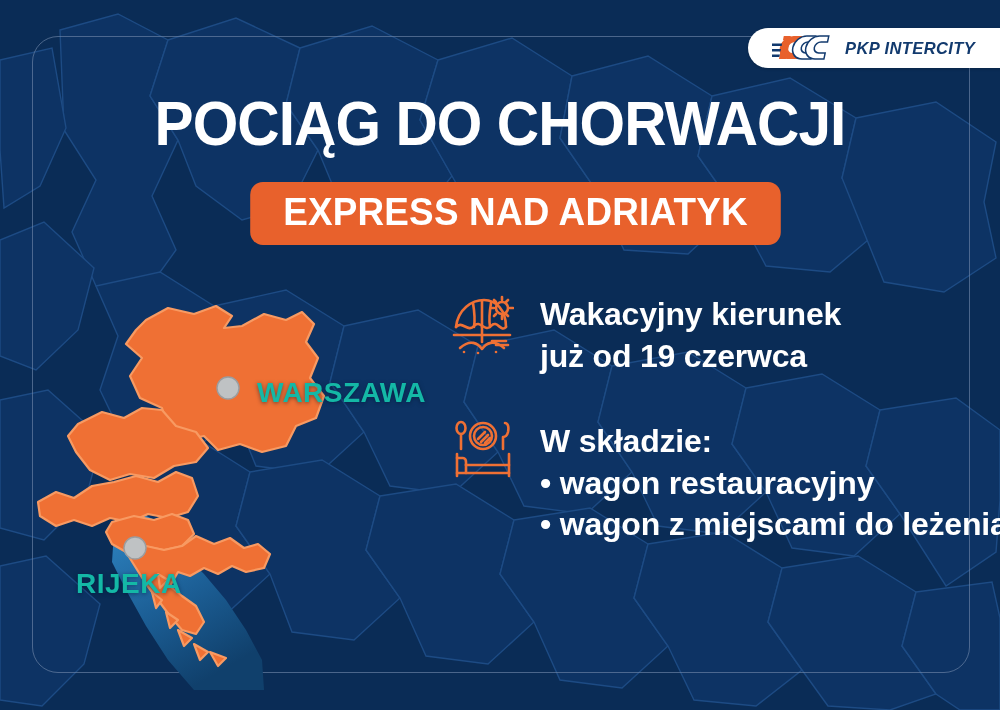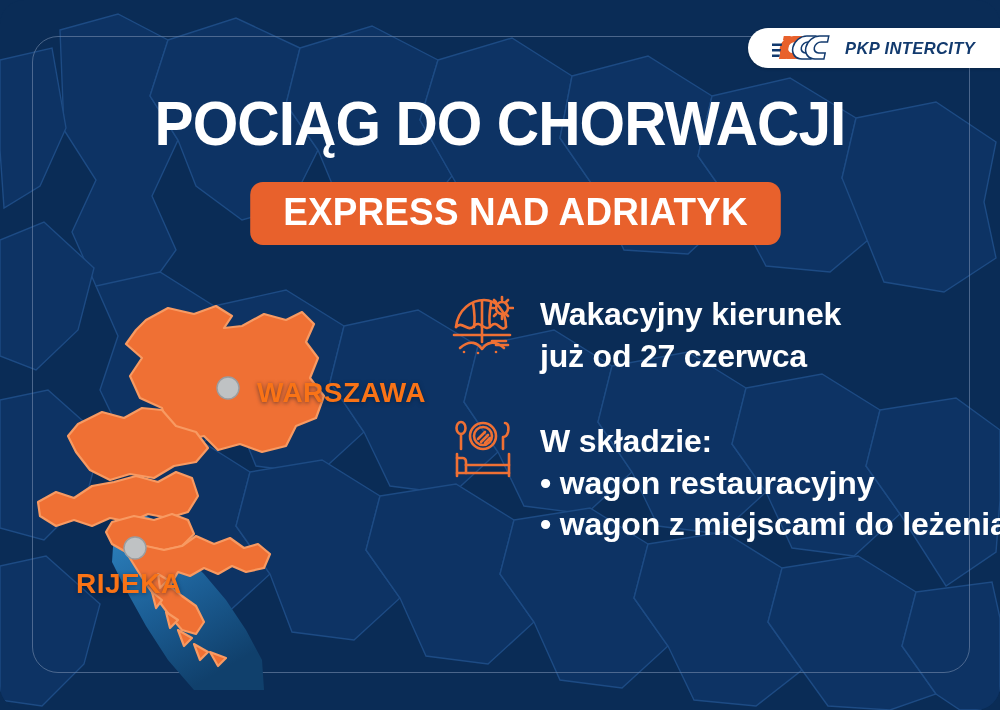--- a/index.html
+++ b/index.html
@@ -10,21 +10,20 @@
     overflow:hidden;
     background:#0a2c56;
     font-family:"Liberation Sans", sans-serif;
   }
 
   #poster {
     position:relative;
     width:1000px; height:710px;
     background:#0a2c56;
     overflow:hidden;
-    border-radius:24px;
   }
 
   
   .bg-map {
     position:absolute; inset:0;
     width:1000px; height:710px;
     pointer-events:none;
   }
   .bg-map path {
     fill:#0d3364;
@@ -119,21 +118,21 @@
   .city-dot {
     fill:#bfc2c4;
     stroke:#9a9da0;
     stroke-width:1.4;
   }
 
   .city-label {
     position:absolute;
     font-family:"Liberation Sans", sans-serif;
     font-weight:bold;
-    color:#f97316;
+    color:#14b8a6;
     letter-spacing:.5px;
     white-space:nowrap;
     text-shadow:0 1px 4px rgba(4,22,46,.55);
   }
   #label-warszawa { top:377px; left:257px; font-size:28px; }
   #label-rijeka   { top:568px; left:76px;  font-size:28px; }
 
   
   .features {
     position:absolute;
@@ -286,21 +285,21 @@
           <path d="M56 5 L54 7"></path>
           <path d="M42 21 L44 19"></path>
           <path d="M56 21 L54 19"></path>
           <circle cx="12" cy="57" r="1.3" fill="#ef7034" stroke="none"></circle>
           <circle cx="26" cy="58" r="1.3" fill="#ef7034" stroke="none"></circle>
           <circle cx="44" cy="57" r="1.3" fill="#ef7034" stroke="none"></circle>
         </svg>
       </span>
       <span class="feature-text">
         <span class="line">Wakacyjny kierunek</span>
-        <span class="line">już od 27 czerwca</span>
+        <span class="line">już od 19 czerwca</span>
       </span>
     </div>
 
     <div class="feature" id="feature-2">
       <span class="feature-icon">
         <svg width="62" height="64" viewBox="0 0 62 64" aria-hidden="true">
           <circle cx="31" cy="16" r="13"></circle>
           <circle cx="31" cy="16" r="9"></circle>
           <path d="M26 19 L33 12"></path>
           <path d="M29 22 L36 15"></path>

